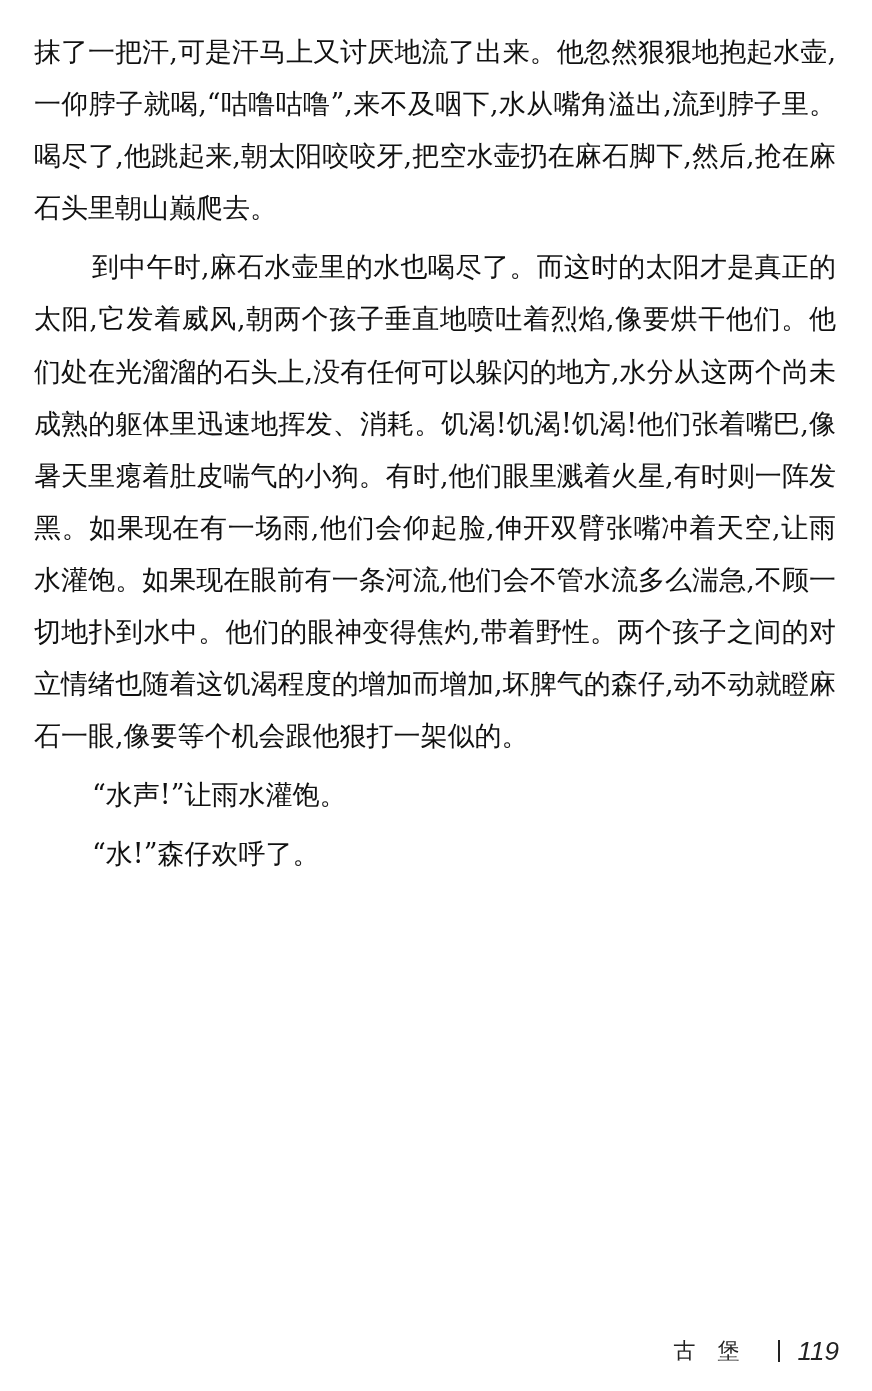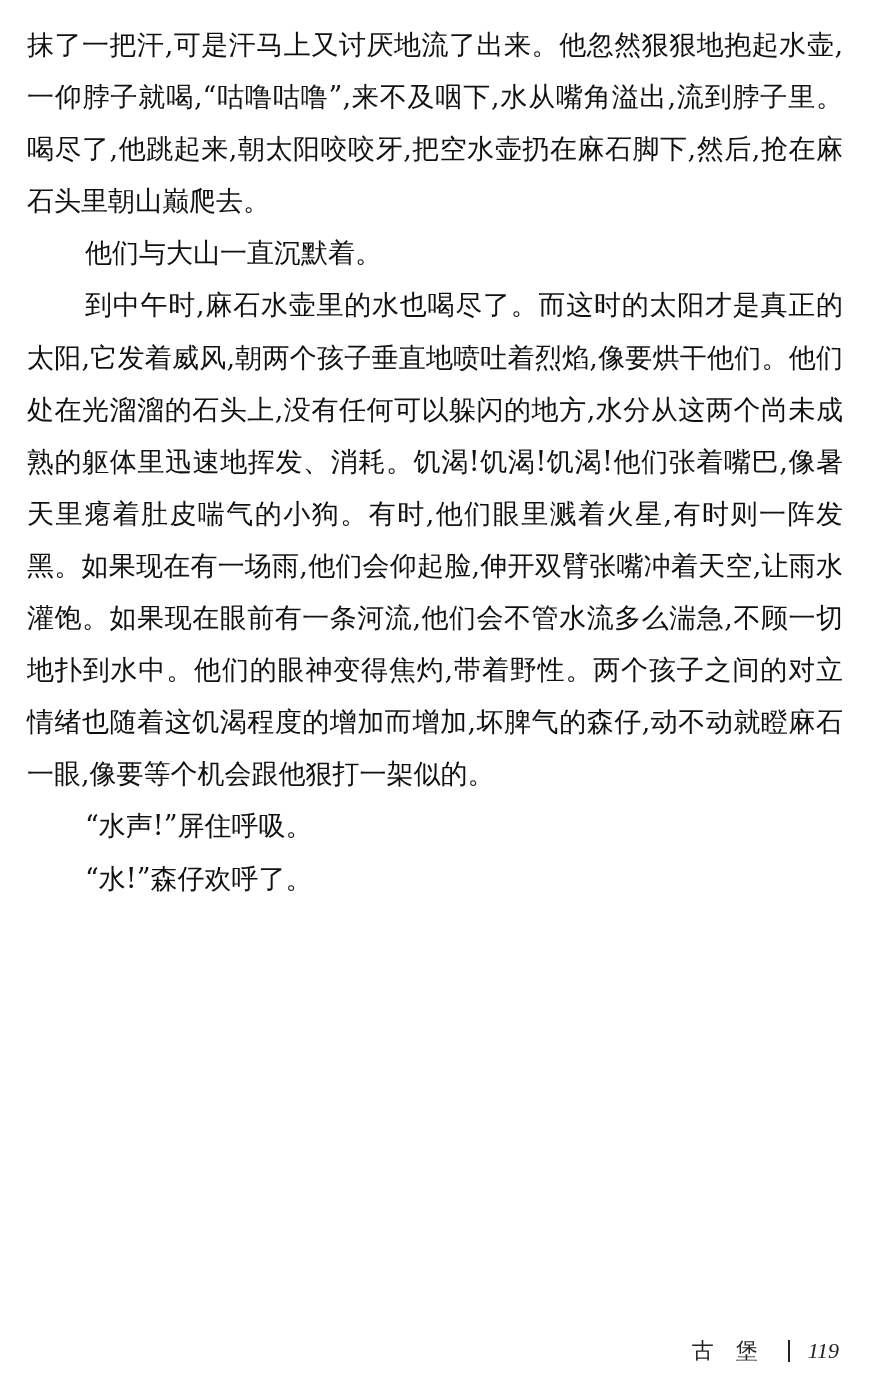--- a/index.html
+++ b/index.html
@@ -3,39 +3,38 @@
 <meta charset="utf-8">
 <style>
   html, body { margin: 0; padding: 0; background: #ffffff; }
   body { width: 872px; height: 1391px; position: relative; overflow: hidden; }
   .page {
     position: absolute; left: 27px; top: 19px; width: 816px;
     font-family: "DejaVu Serif", "Liberation Serif", serif;
     font-size: 27px; line-height: 52.1px; color: #111111;
     text-align: justify; text-justify: inter-character;
   }
-  .para { margin: 0; text-indent: 2.15em; }
+  .para { margin: 7px; text-indent: 2.15em; }
   .para.noindent { text-indent: 0; }
   .footer {
     position: absolute; top: 1334px; right: 33px; height: 34px;
     display: flex; align-items: center;
     font-family: "DejaVu Serif", "Liberation Serif", serif; color: #222;
   }
-  .footer .title { font-size: 22px; letter-spacing: 22px; margin-right: 8px; }
+  .footer .title { font-size: 22px; letter-spacing: 22px; margin-right: 16px; }
   .footer .sep { width: 2px; height: 22px; background: #222; margin: 0 18px 0 0; }
-  .footer .pagenum { font-family: Liberation Serif, serif; font-style: italic; font-size: 22px; }
+  .footer .pagenum { font-family: Liberation Sans, sans-serif; font-style: italic; font-size: 26px; }
 </style>
 </head>
 <body>
 
 <div class="page">
   <p class="para noindent">抹了一把汗,可是汗马上又讨厌地流了出来。他忽然狠狠地抱起水壶,一仰脖子就喝,“咕噜咕噜”,来不及咽下,水从嘴角溢出,流到脖子里。喝尽了,他跳起来,朝太阳咬咬牙,把空水壶扔在麻石脚下,然后,抢在麻石头里朝山巅爬去。</p>
-  <p class="para">他们与大山一直沉默着。</p>
   <p class="para">到中午时,麻石水壶里的水也喝尽了。而这时的太阳才是真正的太阳,它发着威风,朝两个孩子垂直地喷吐着烈焰,像要烘干他们。他们处在光溜溜的石头上,没有任何可以躲闪的地方,水分从这两个尚未成熟的躯体里迅速地挥发、消耗。饥渴!饥渴!饥渴!他们张着嘴巴,像暑天里瘪着肚皮喘气的小狗。有时,他们眼里溅着火星,有时则一阵发黑。如果现在有一场雨,他们会仰起脸,伸开双臂张嘴冲着天空,让雨水灌饱。如果现在眼前有一条河流,他们会不管水流多么湍急,不顾一切地扑到水中。他们的眼神变得焦灼,带着野性。两个孩子之间的对立情绪也随着这饥渴程度的增加而增加,坏脾气的森仔,动不动就瞪麻石一眼,像要等个机会跟他狠打一架似的。</p>
-  <p class="para">“水声!”屏住呼吸。</p>
+  <p class="para">“水声!”让雨水灌饱。</p>
   <p class="para">“水!”森仔欢呼了。</p>
 </div>
 
 <div class="footer">
   <span class="title">古堡</span>
   <span class="sep"></span>
   <span class="pagenum">119</span>
 </div>
 
 </body></html>

